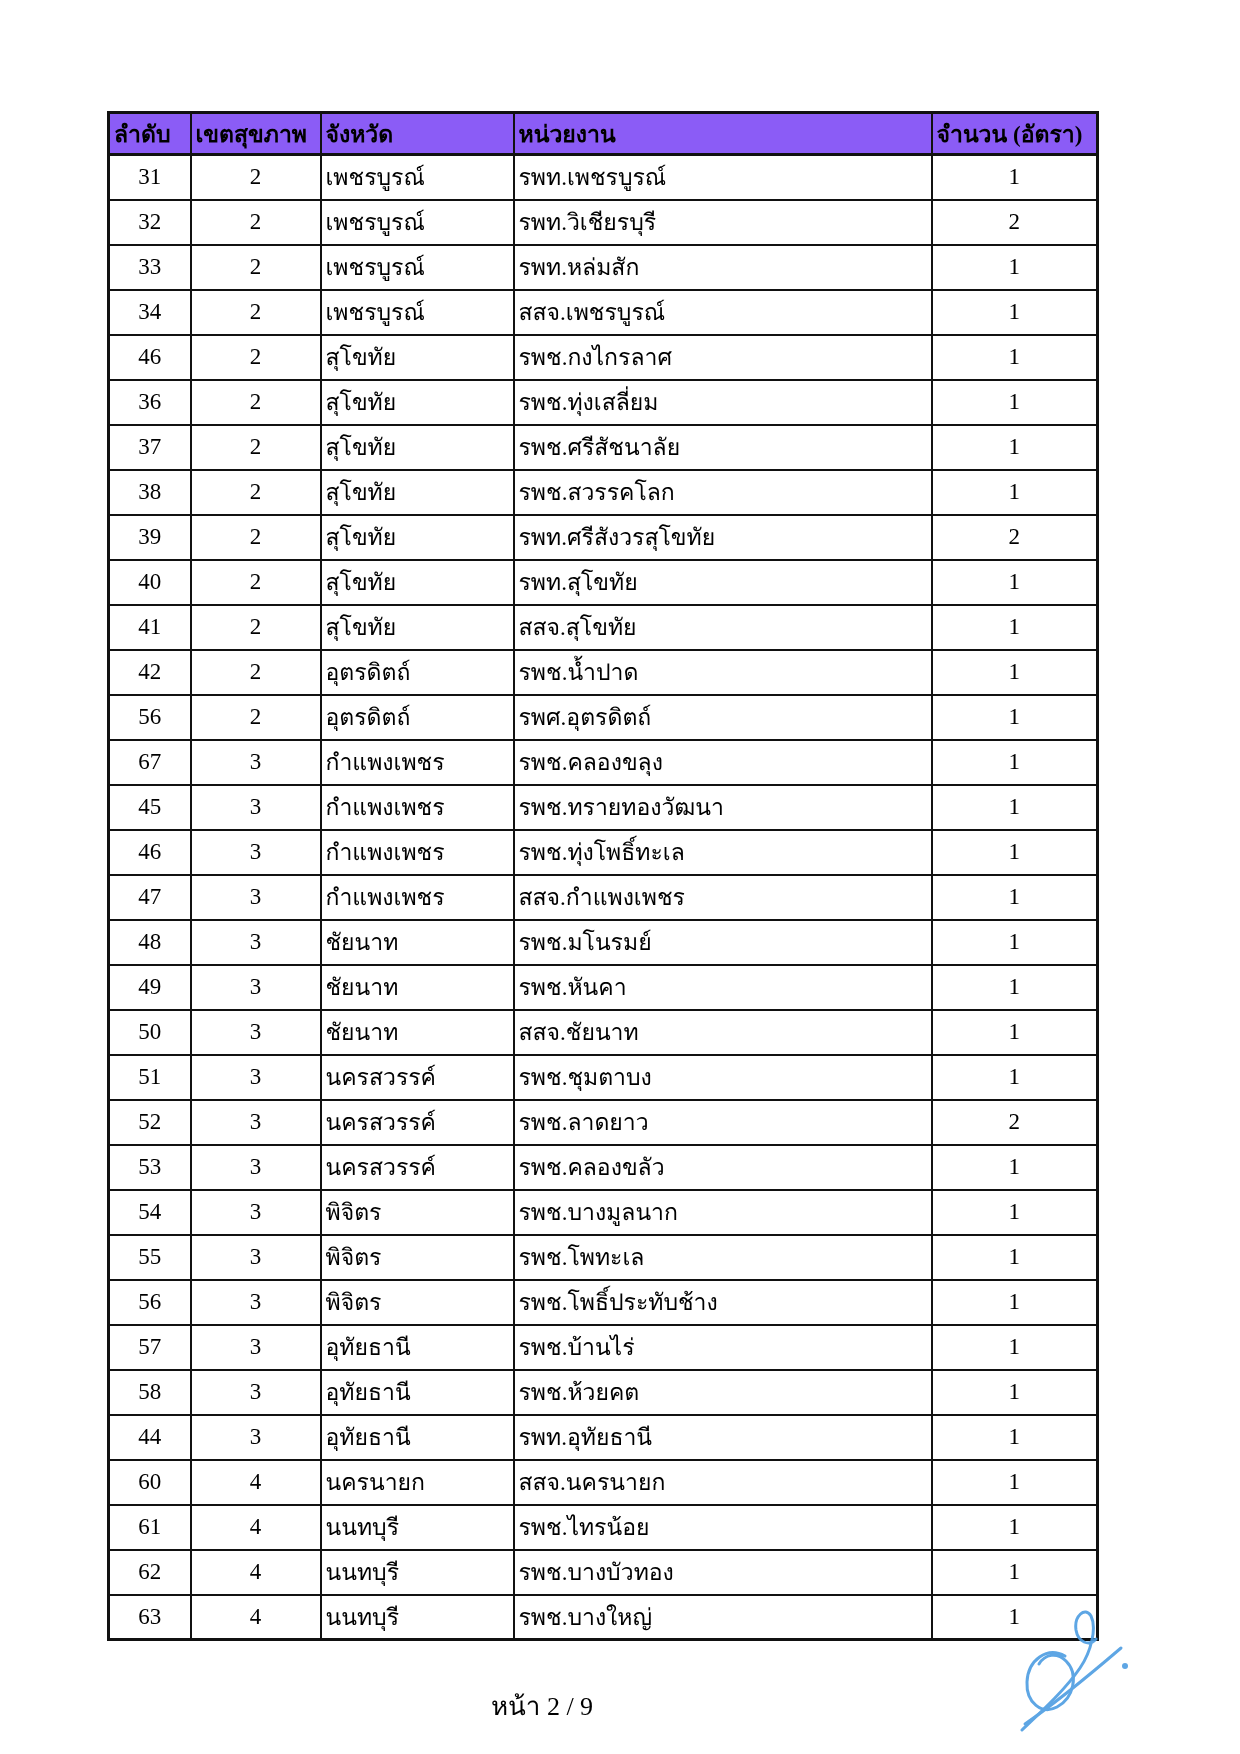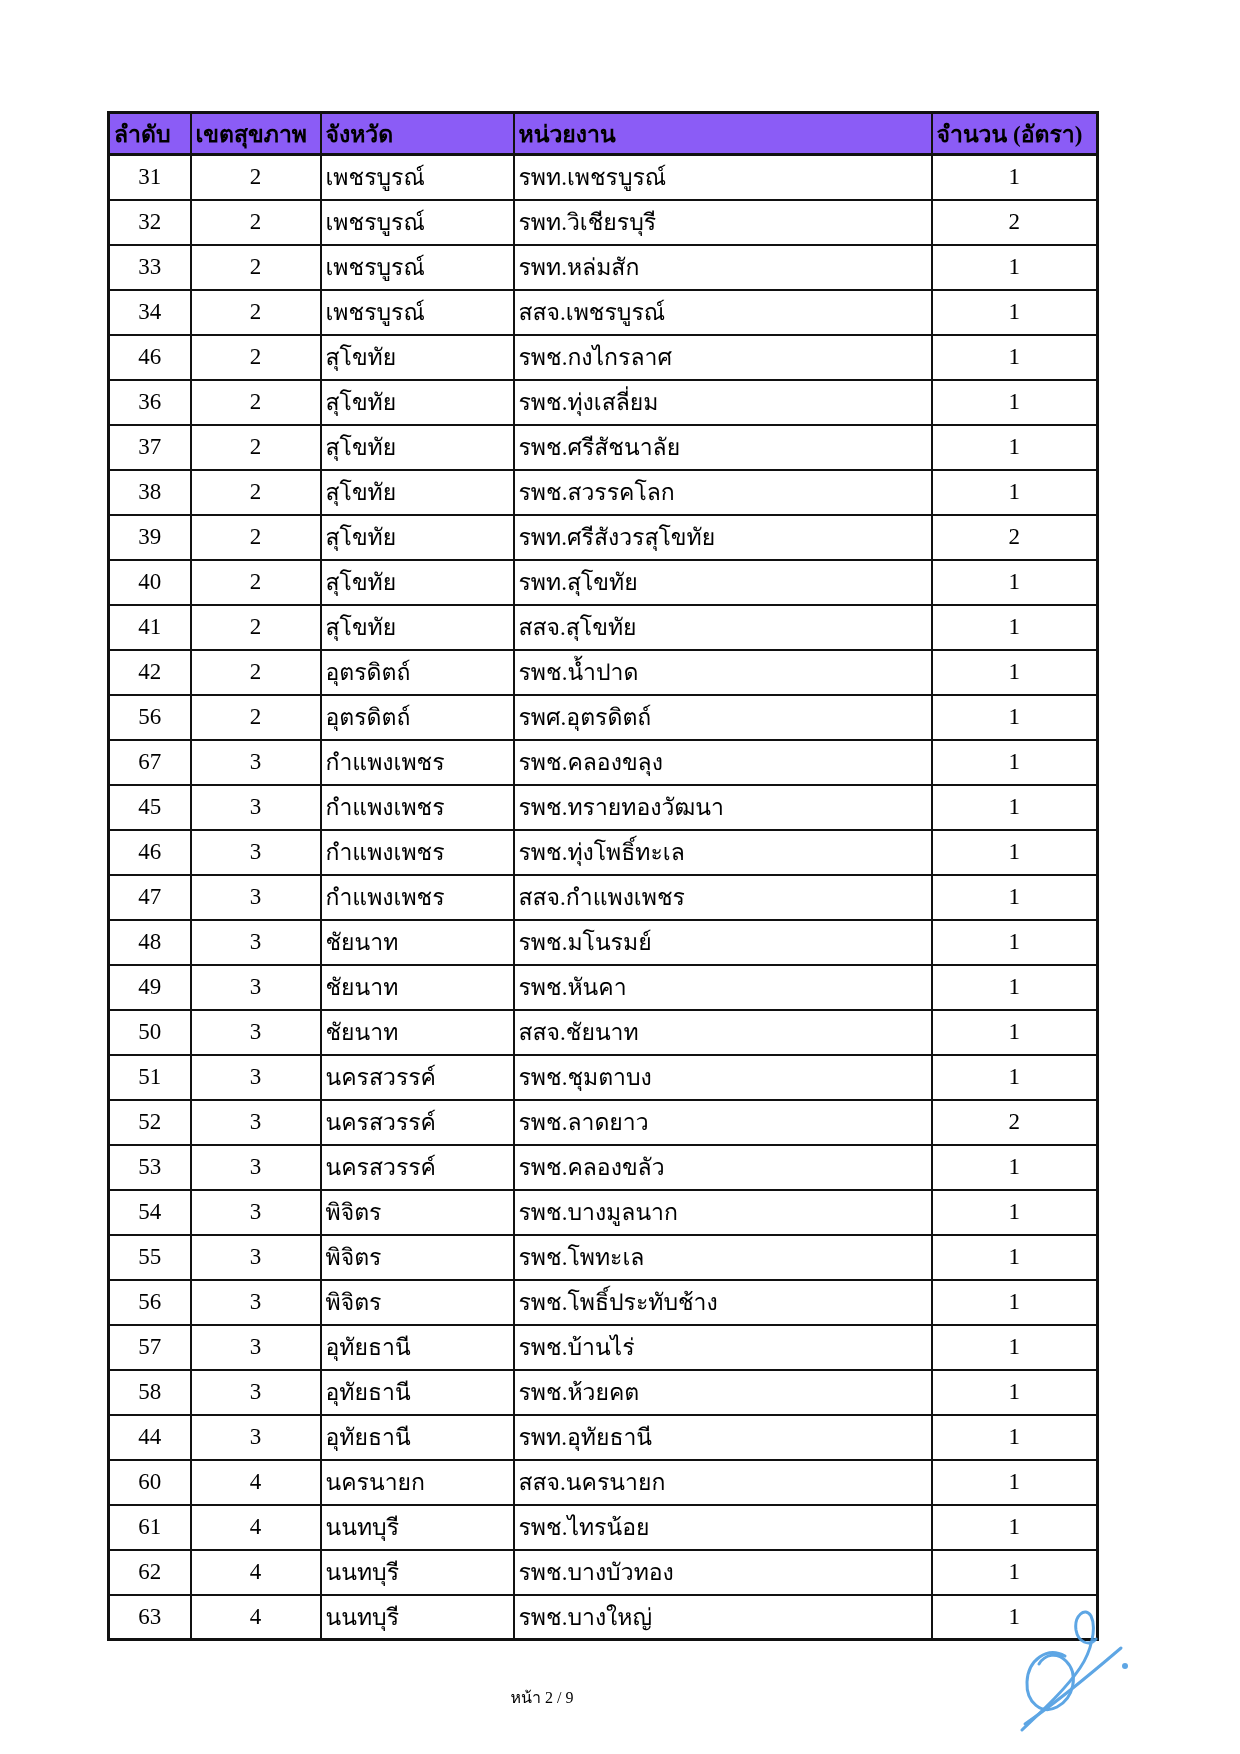--- a/index.html
+++ b/index.html
@@ -45,21 +45,21 @@
     white-space: nowrap;
   }
   td.c-center { text-align: center; }
   td.c-left   { text-align: left; padding-left: 8px; }
   .footer-pageno {
     position: absolute;
     left: 0;
     top: 1685px;
     width: 1084px;
     text-align: center;
-    font-size: 16px;
+    font-size: 26px;
   }
   .signature {
     position: absolute;
     left: 995px;
     top: 1598px;
     width: 210px;
     height: 156px;
     pointer-events: none;
   }
   .signature svg { display: block; width: 100%; height: 100%; }

